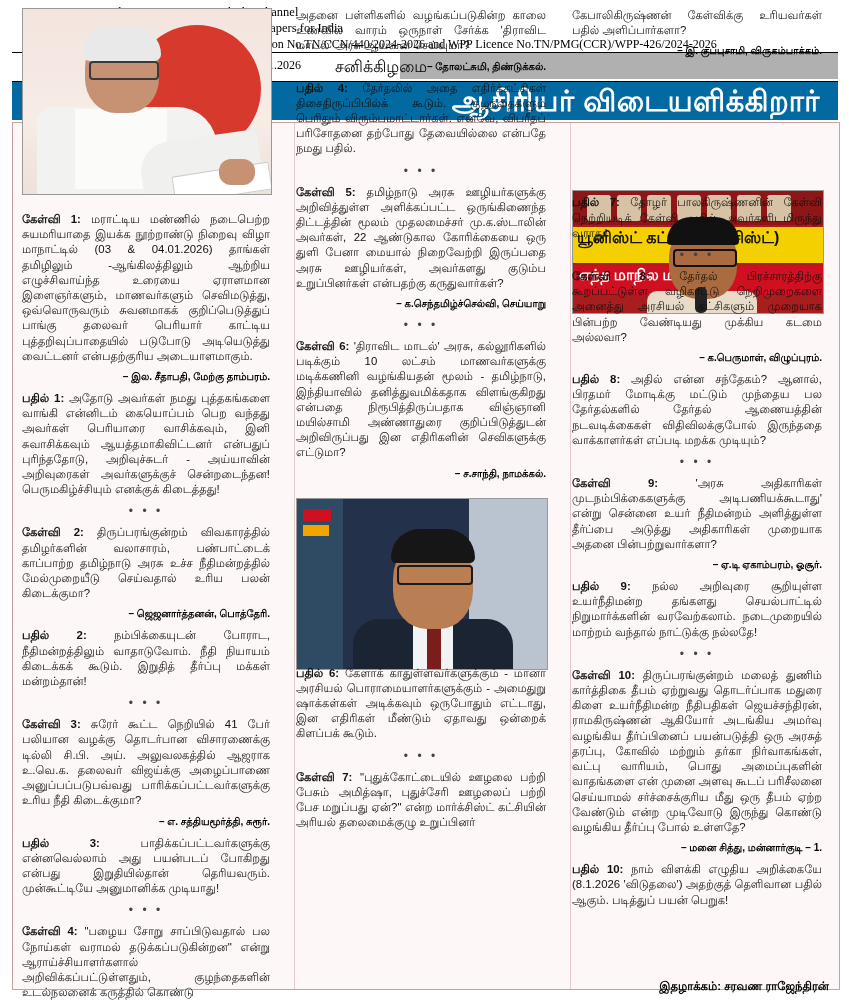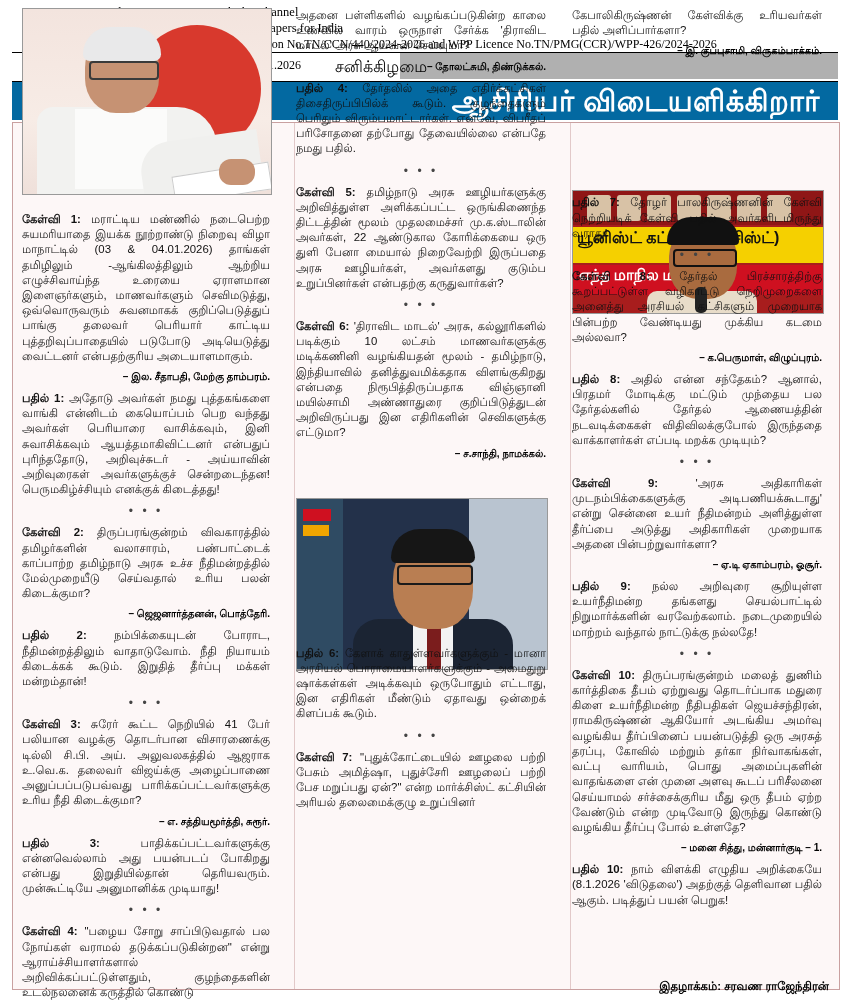--- a/index.html
+++ b/index.html
@@ -166,20 +166,21 @@
       <p class="ta"><span class="qlabel">பதில் 3: </span>பாதிக்கப்பட்டவர்களுக்கு என்னவெல்லாம் அது பயன்படப் போகிறது என்பது இறுதியில்தான் தெரியவரும். முன்கூட்டியே அனுமானிக்க முடியாது!</p>
       <div class="dots">• • •</div>
       <p class="ta"><span class="qlabel">கேள்வி 4: </span>"பழைய சோறு சாப்பிடுவதால் பல நோய்கள் வராமல் தடுக்கப்படுகின்றன" என்று ஆராய்ச்சியாளர்களால் அறிவிக்கப்பட்டுள்ளதும், குழந்தைகளின் உடல்நலனைக் கருத்தில் கொண்டு</p>
     </div>
   <div class="col c2" id="col2">
       <p class="ta">அதனை பள்ளிகளில் வழங்கப்படுகின்ற காலை உணவில் வாரம் ஒருநாள் சேர்க்க 'திராவிட மாடல்' அரசு ஆய்வன செய்யுமா?</p>
       <p class="sign">– தோலட்சுமி, திண்டுக்கல்.</p>
       <p class="ta"><span class="qlabel">பதில் 4: </span>தேர்தலில் அதை எதிர்க்கட்சிகள் திசைதிருப்பிபில்க் கூடும். குழந்தைகளும் பெரிதும் விரும்பமாட்டார்கள். எனவே, விபரீதப் பரிசோதனை தற்போது தேவையில்லை என்பதே நமது பதில்.</p>
       <div class="dots">• • •</div>
       <p class="ta"><span class="qlabel">கேள்வி 5: </span>தமிழ்நாடு அரசு ஊழியர்களுக்கு அறிவித்துள்ள அளிக்கப்பட்ட ஒருங்கிணைந்த திட்டத்தின் மூலம் முதலமைச்சர் மு.க.ஸ்டாலின் அவர்கள், 22 ஆண்டுகால கோரிக்கையை ஒரு துளி பேனா மையால் நிறைவேற்றி இருப்பதை அரசு ஊழியர்கள், அவர்களது குடும்ப உறுப்பினர்கள் என்பதற்கு கருதுவார்கள்?</p>
+      <p class="sign">– க.செந்தமிழ்ச்செல்வி, செய்யாறு</p>
       <div class="dots">• • •</div>
       <p class="ta"><span class="qlabel">கேள்வி 6: </span>'திராவிட மாடல்' அரசு, கல்லூரிகளில் படிக்கும் 10 லட்சம் மாணவர்களுக்கு மடிக்கணினி வழங்கியதன் மூலம் - தமிழ்நாடு, இந்தியாவில் தனித்துவமிக்கதாக விளங்குகிறது என்பதை நிரூபித்திருப்பதாக விஞ்ஞானி மயில்சாமி அண்ணாதுரை குறிப்பிடுத்துடன் அறிவிருப்பது இன எதிரிகளின் செவிகளுக்கு எட்டுமா?</p>
       <p class="sign">– ச.சாந்தி, நாமக்கல்.</p>
       <div style="height: 178px;"></div>
       <p class="ta"><span class="qlabel">பதில் 6: </span>கேளாக் காதுள்ளவர்களுக்கும் - மானா அரசியல் பொராமையாளர்களுக்கும் - அமைதுறு ஷாக்கள்கள் அடிக்கவும் ஒருபோதும் எட்டாது, இன எதிரிகள் மீண்டும் ஏதாவது ஒன்றைக் கிளப்பக் கூடும்.</p>
       <div class="dots">• • •</div>
       <p class="ta"><span class="qlabel">கேள்வி 7: </span>"புதுக்கோட்டையில் ஊழலை பற்றி பேசும் அமித்ஷா, புதுச்சேரி ஊழலைப் பற்றி பேச மறுப்பது ஏன்?" என்ற மார்க்சிஸ்ட் கட்சியின் அரியல் தலைமைக்குழு உறுப்பினர்</p>
     </div>
   <div class="col c3" id="col3">
       <p class="ta">கேபாலிகிருஷ்ணன் கேள்விக்கு உரியவர்கள் பதில் அளிப்பார்களா?</p>

